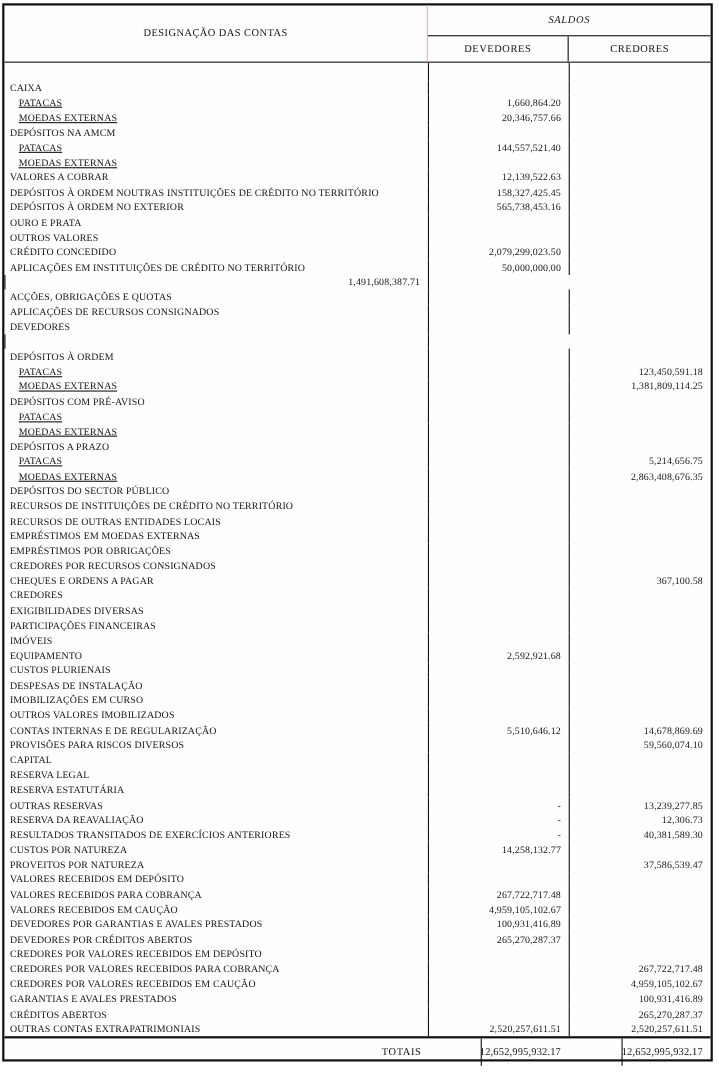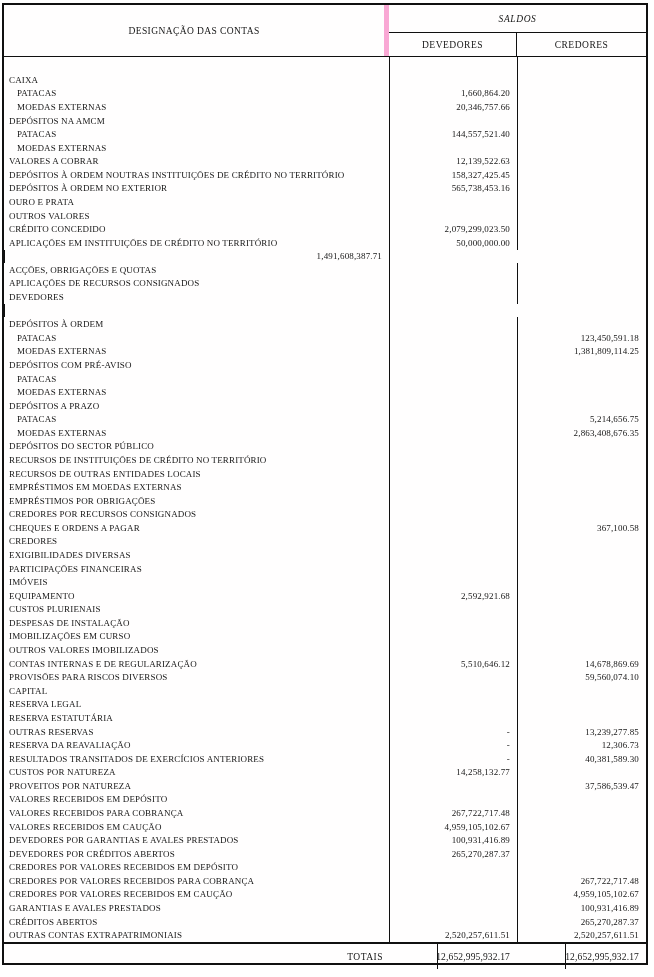--- a/index.html
+++ b/index.html
@@ -26,21 +26,21 @@
   }
   
   .thead {
     display: grid;
     grid-template-columns: 385px 1fr;
     border-bottom: 1px solid #101010;
     height: 51px;
     flex: 0 0 auto;
   }
   .th-designacao {
-    border-right: 5px solid #f9a8d4;
+    border-right: 1px solid #f9a8d4;
     display: flex;
     align-items: center;
     justify-content: center;
     font-size: 9.5px;
     letter-spacing: 0.4px;
   }
   .th-saldos-wrap { display: flex; flex-direction: column; }
   .th-saldos {
     height: 28px;
     border-bottom: 1px solid #101010;
@@ -84,21 +84,21 @@
   .cell {
     display: flex;
     align-items: center;
     font-size: 9px;
     letter-spacing: 0.15px;
     white-space: nowrap;
     overflow: hidden;
     box-sizing: border-box;
   }
   .cell.name { padding-left: 5px; }
-  .cell.name.indent { padding-left: 13px; }
+  .cell.name.indent { padding-left: 13px; text-decoration: underline; }
   .cell.num {
     justify-content: flex-end;
     padding-right: 7px;
     font-size: 9px;
   }
   .cell.dev { border-left: 1px solid #101010; }
   .cell.cred { border-left: 1px solid #101010; }
   
   .totals {
     flex: 0 0 auto;

